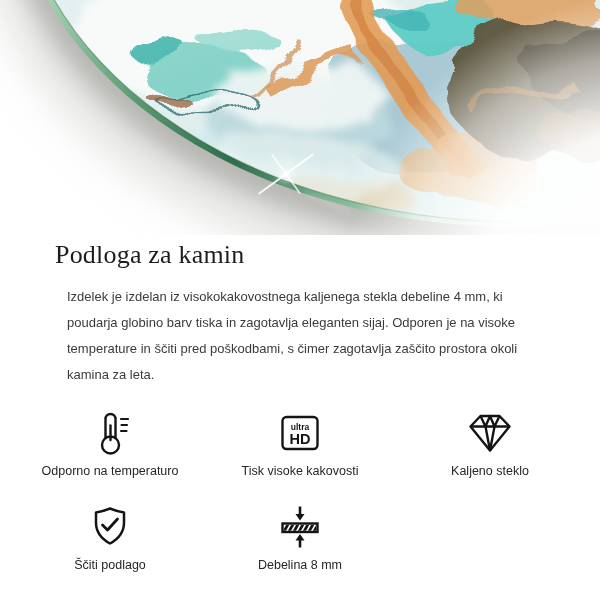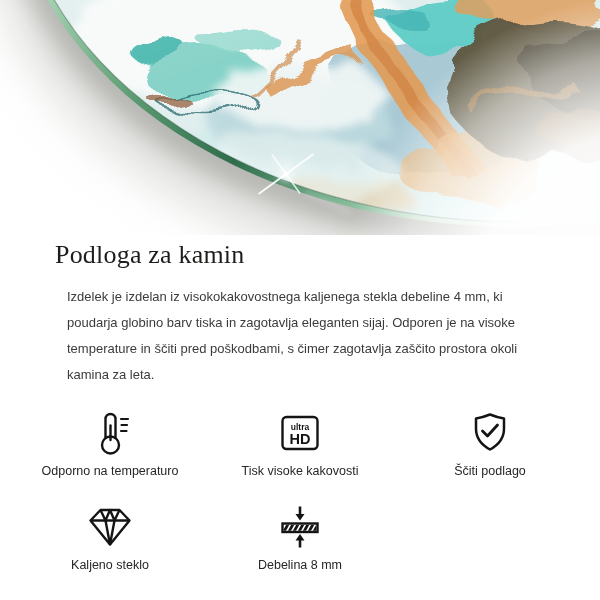--- a/index.html
+++ b/index.html
@@ -156,42 +156,42 @@
         <text x="24" y="21" text-anchor="middle" font-family="Liberation Sans, DejaVu Sans, sans-serif" font-size="8.5" font-weight="bold" fill="#141414">ultra</text>
         <text x="24" y="34.5" text-anchor="middle" font-family="Liberation Sans, DejaVu Sans, sans-serif" font-size="14.5" font-weight="bold" fill="#141414">HD</text>
       </svg>
     </span>
     <span class="feature-label">Tisk visoke kakovosti</span>
   </div>
 
   <div class="feature">
     <span class="icon-wrap">
       <svg width="48" height="48" viewBox="0 0 48 48">
-        <g class="ic" stroke-linecap="round" stroke-linejoin="round">
-          <path d="M24 5.5 C29 7.5 33.5 8.8 38 9.6 V19.5 C38 29 32 36.2 24 40.5 C16 36.2 10 29 10 19.5 V9.6 C14.5 8.8 19 7.5 24 5.5 Z" stroke-width="2.5"></path>
-          <polyline points="16.5,22 21.5,27 31.5,16" stroke-width="2.8"></polyline>
-        </g>
-      </svg>
-    </span>
-    <span class="feature-label">Ščiti podlago</span>
-  </div>
-
-  <div class="feature">
-    <span class="icon-wrap">
-      <svg width="48" height="48" viewBox="0 0 48 48">
         <g class="ic" stroke-width="2.2" stroke-linejoin="round">
           <path d="M14.5 7 H33.5 L43.5 17.5 L24 41.5 L4.5 17.5 Z"></path>
           <line x1="4.5" y1="17.5" x2="43.5" y2="17.5"></line>
           <polyline points="14.5,7 19.5,17.5 24,7 28.5,17.5 33.5,7"></polyline>
           <line x1="19.5" y1="17.5" x2="24" y2="41.5"></line>
           <line x1="28.5" y1="17.5" x2="24" y2="41.5"></line>
         </g>
       </svg>
     </span>
     <span class="feature-label">Kaljeno steklo</span>
+  </div>
+
+  <div class="feature">
+    <span class="icon-wrap">
+      <svg width="48" height="48" viewBox="0 0 48 48">
+        <g class="ic" stroke-linecap="round" stroke-linejoin="round">
+          <path d="M24 5.5 C29 7.5 33.5 8.8 38 9.6 V19.5 C38 29 32 36.2 24 40.5 C16 36.2 10 29 10 19.5 V9.6 C14.5 8.8 19 7.5 24 5.5 Z" stroke-width="2.5"></path>
+          <polyline points="16.5,22 21.5,27 31.5,16" stroke-width="2.8"></polyline>
+        </g>
+      </svg>
+    </span>
+    <span class="feature-label">Ščiti podlago</span>
   </div>
 
 
   <div class="feature">
     <span class="icon-wrap">
       <svg width="48" height="48" viewBox="0 0 48 48">
         <defs>
             <clipPath id="barClip">
               <rect x="7.7" y="21.7" width="32.6" height="6.1"></rect>
             </clipPath>

